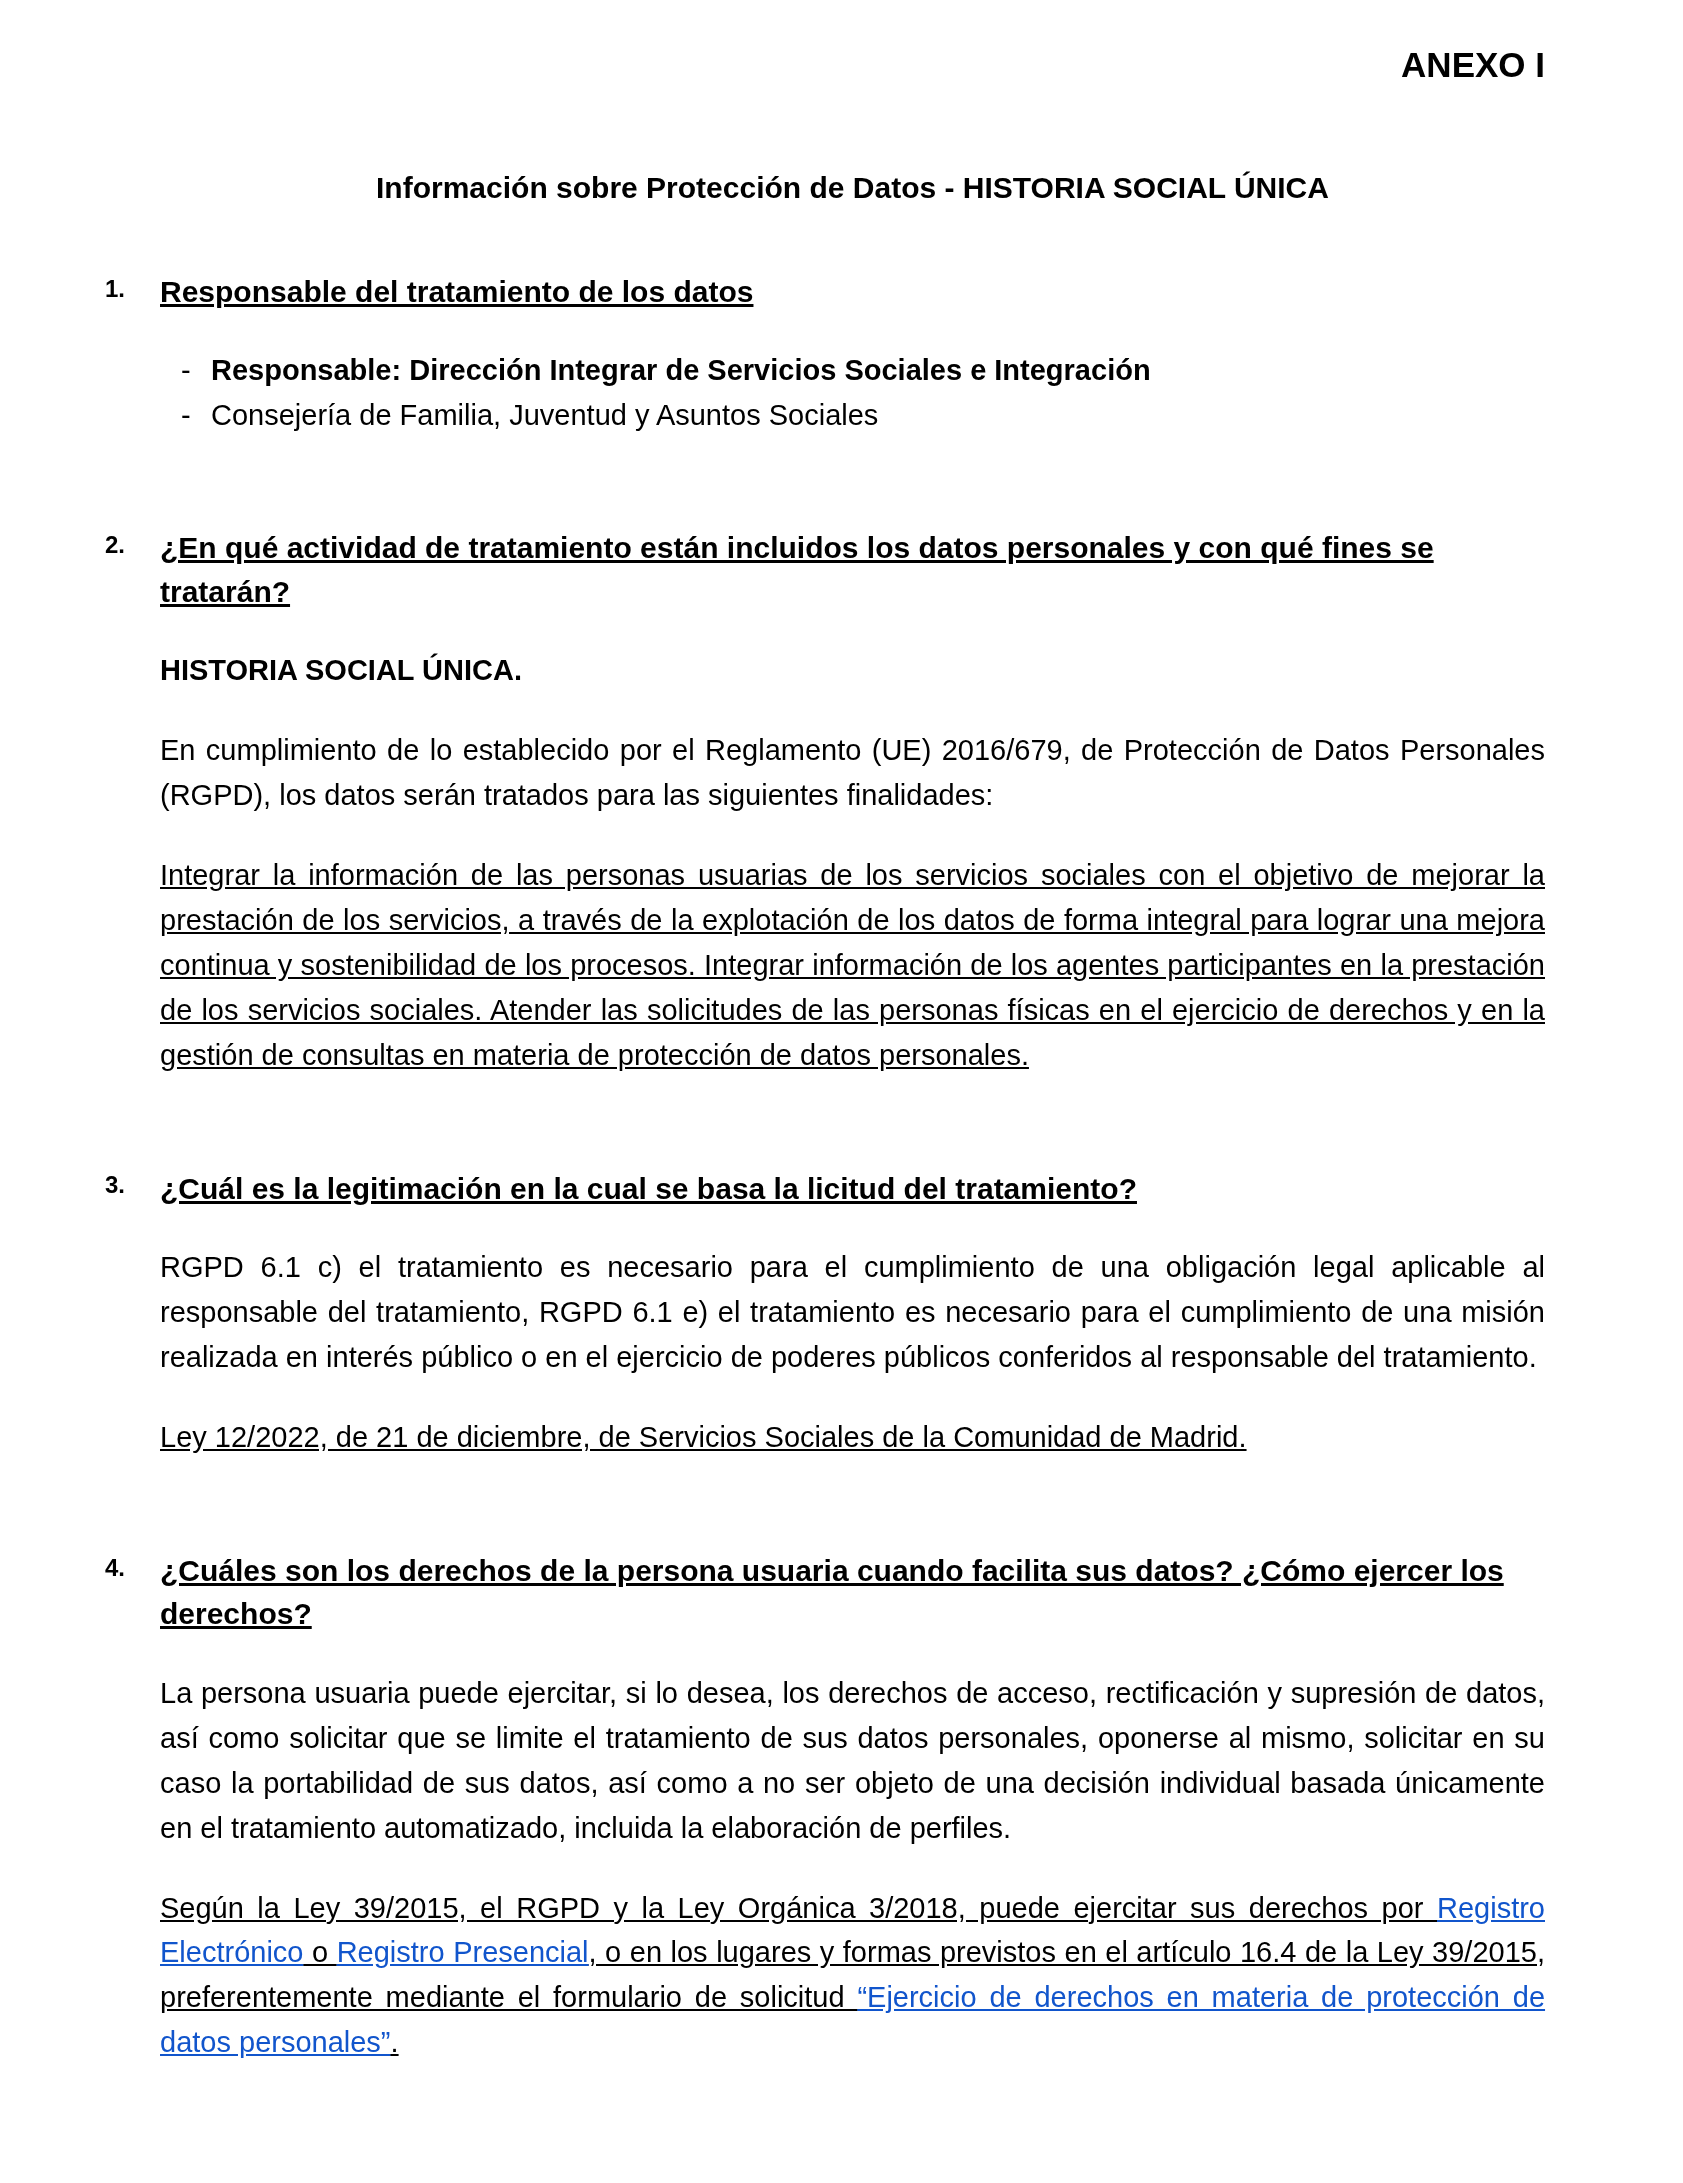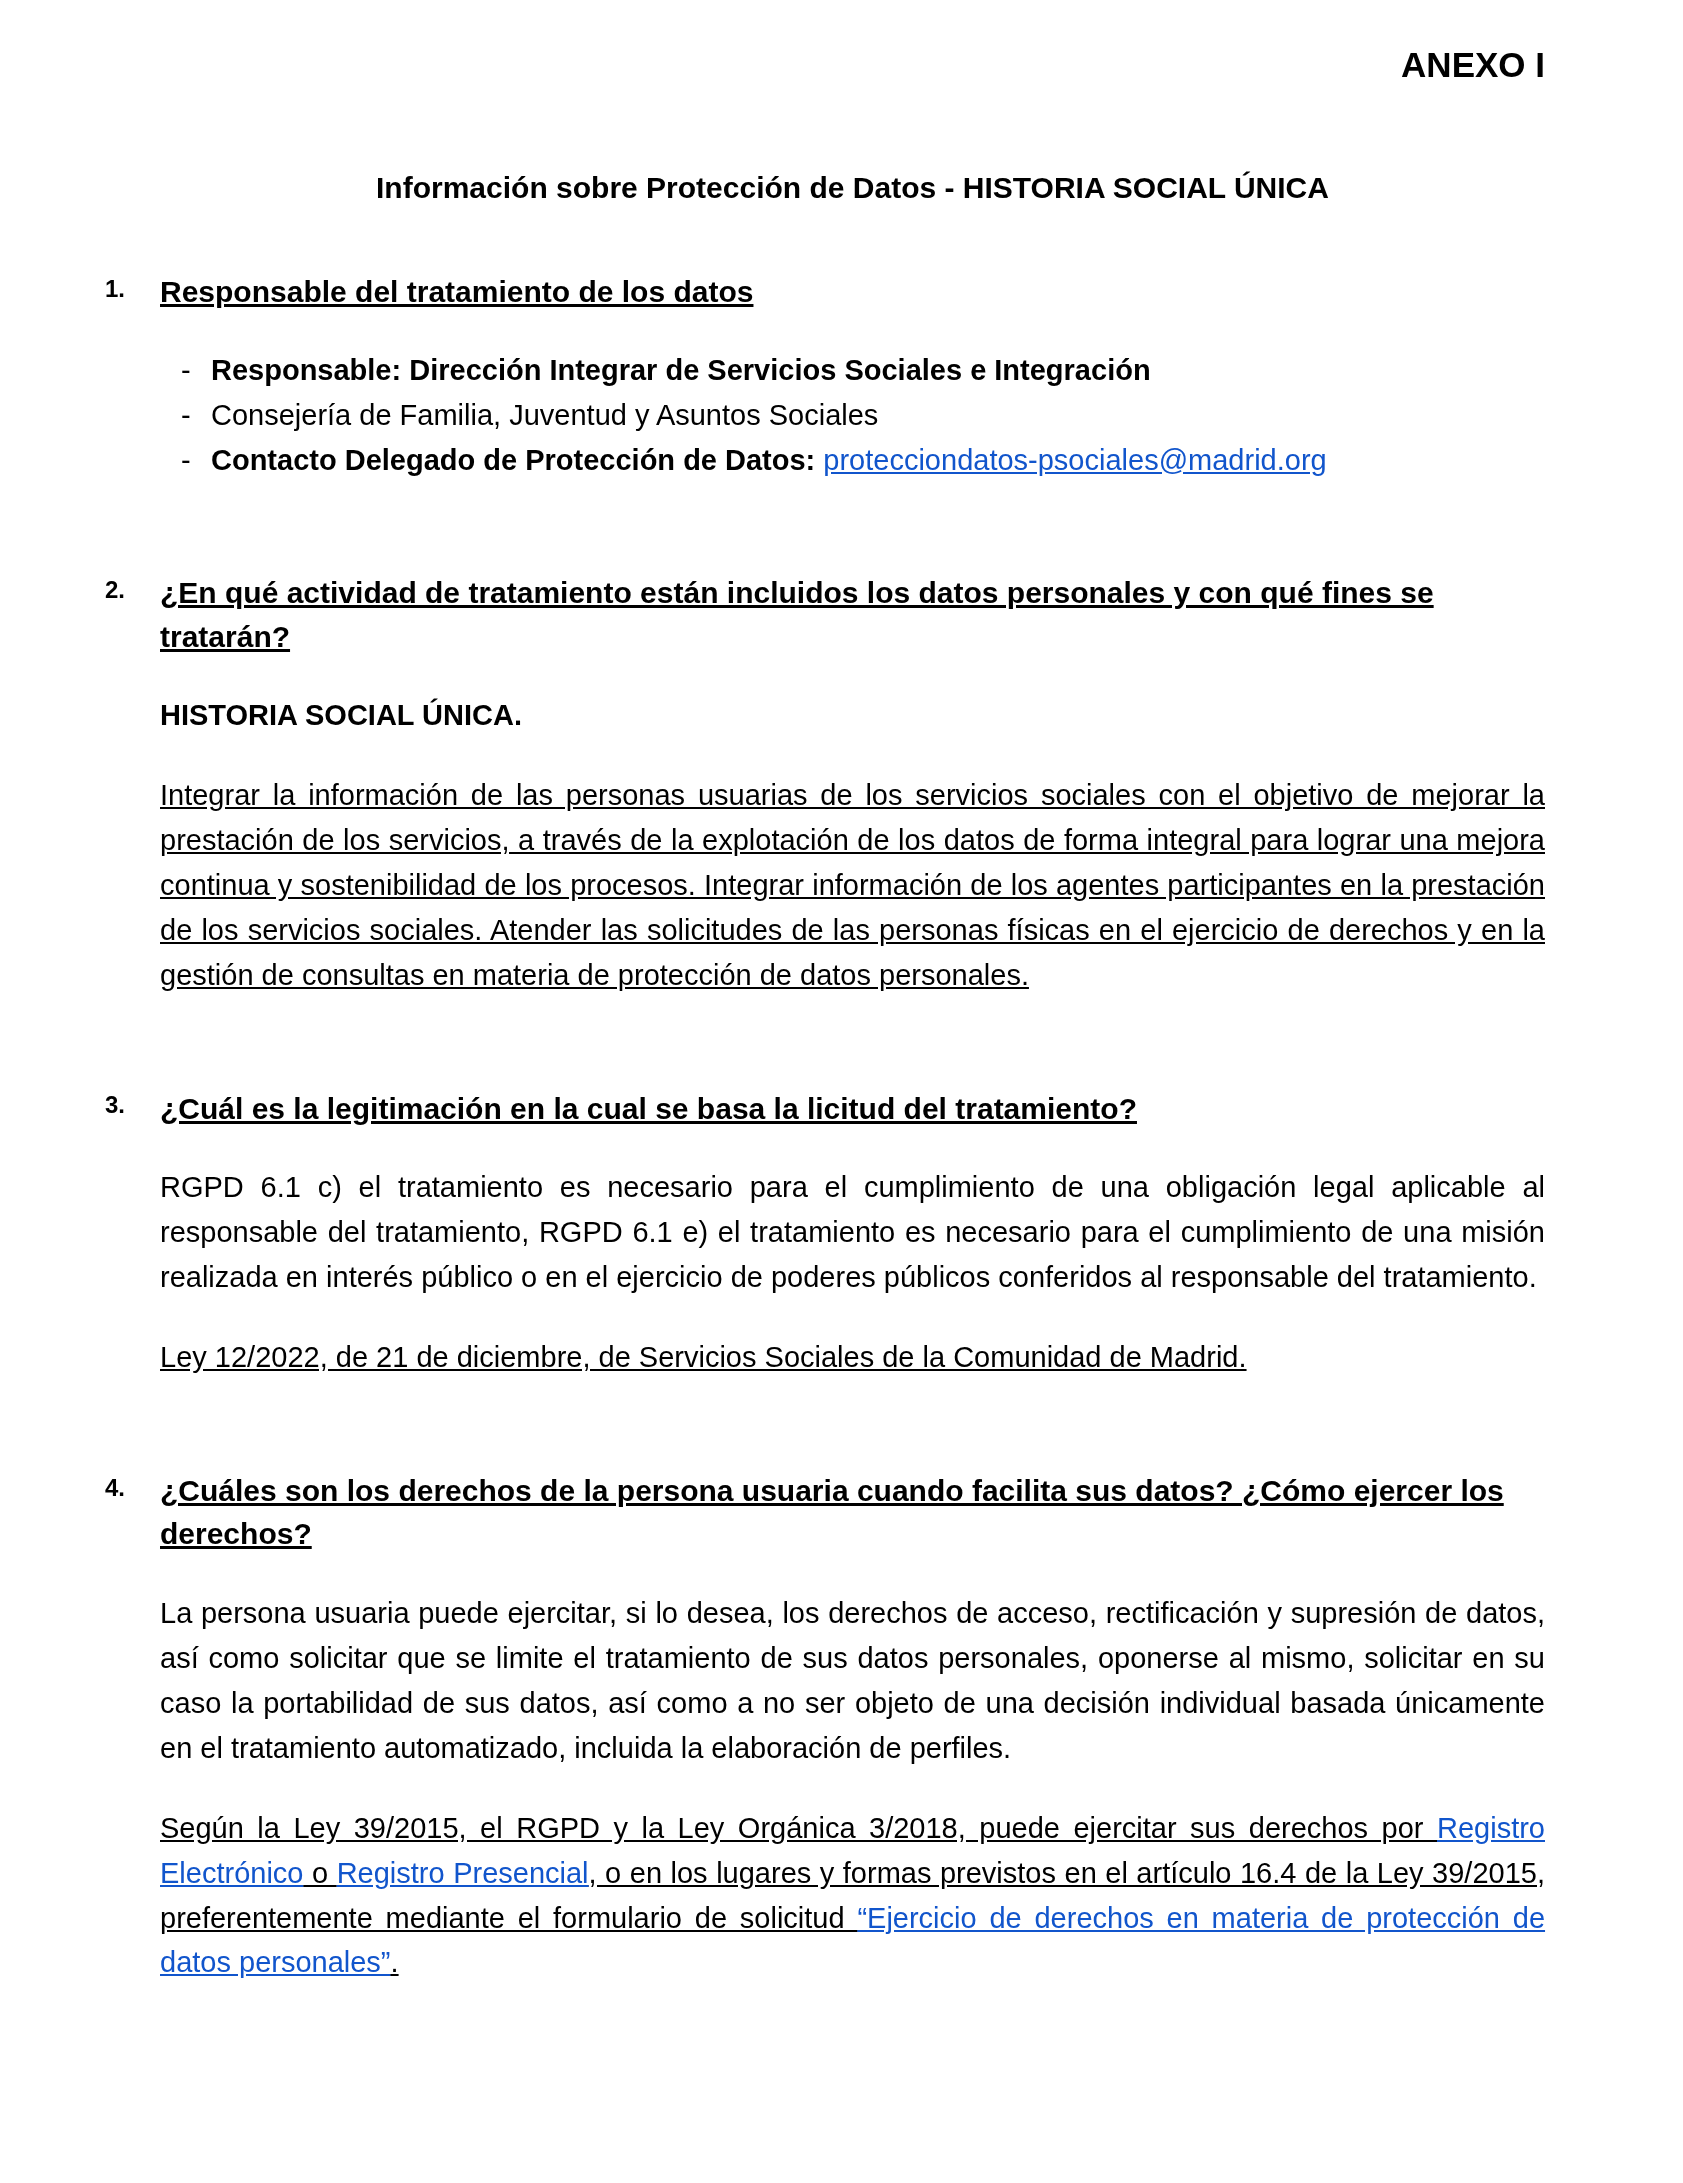--- a/index.html
+++ b/index.html
@@ -80,30 +80,28 @@
   <section class="sec">
     <span class="sec-num">1.</span>
     <h3 class="sec-heading">Responsable del tratamiento de los datos</h3>
     <ul class="dash-list">
       <li class="dash-item">
         <span class="dash">-</span><span class="bold">Responsable: Dirección Integrar de Servicios Sociales e Integración</span>
       </li>
       <li class="dash-item">
         <span class="dash">-</span><span>Consejería de Familia, Juventud y Asuntos Sociales</span>
       </li>
-      <li class="dash-item">
-        <span class="dash">-</span><span class="bold">Contacto Delegado de Protección de Datos: </span><a class="link">protecciondatos-psociales@madrid.org</a>
-      </li>
     </ul>
   </section>
 
   <section class="sec">
     <span class="sec-num">2.</span>
     <h3 class="sec-heading">¿En qué actividad de tratamiento están incluidos los datos personales y con qué fines se tratarán?</h3>
     <p class="lead">HISTORIA SOCIAL ÚNICA.</p>
+    <p class="para">En cumplimiento de lo establecido por el Reglamento (UE) 2016/679, de Protección de Datos Personales (RGPD), los datos serán tratados para las siguientes finalidades:</p>
     <p class="para">Integrar la información de las personas usuarias de los servicios sociales con el objetivo de mejorar la prestación de los servicios, a través de la explotación de los datos de forma integral para lograr una mejora continua y sostenibilidad de los procesos. Integrar información de los agentes participantes en la prestación de los servicios sociales. Atender las solicitudes de las personas físicas en el ejercicio de derechos y en la gestión de consultas en materia de protección de datos personales.</p>
   </section>
 
   <section class="sec">
     <span class="sec-num">3.</span>
     <h3 class="sec-heading">¿Cuál es la legitimación en la cual se basa la licitud del tratamiento?</h3>
     <p class="para">RGPD 6.1 c) el tratamiento es necesario para el cumplimiento de una obligación legal aplicable al responsable del tratamiento, RGPD 6.1 e) el tratamiento es necesario para el cumplimiento de una misión realizada en interés público o en el ejercicio de poderes públicos conferidos al responsable del tratamiento.</p>
     <p class="para">Ley 12/2022, de 21 de diciembre, de Servicios Sociales de la Comunidad de Madrid.</p>
   </section>
 

